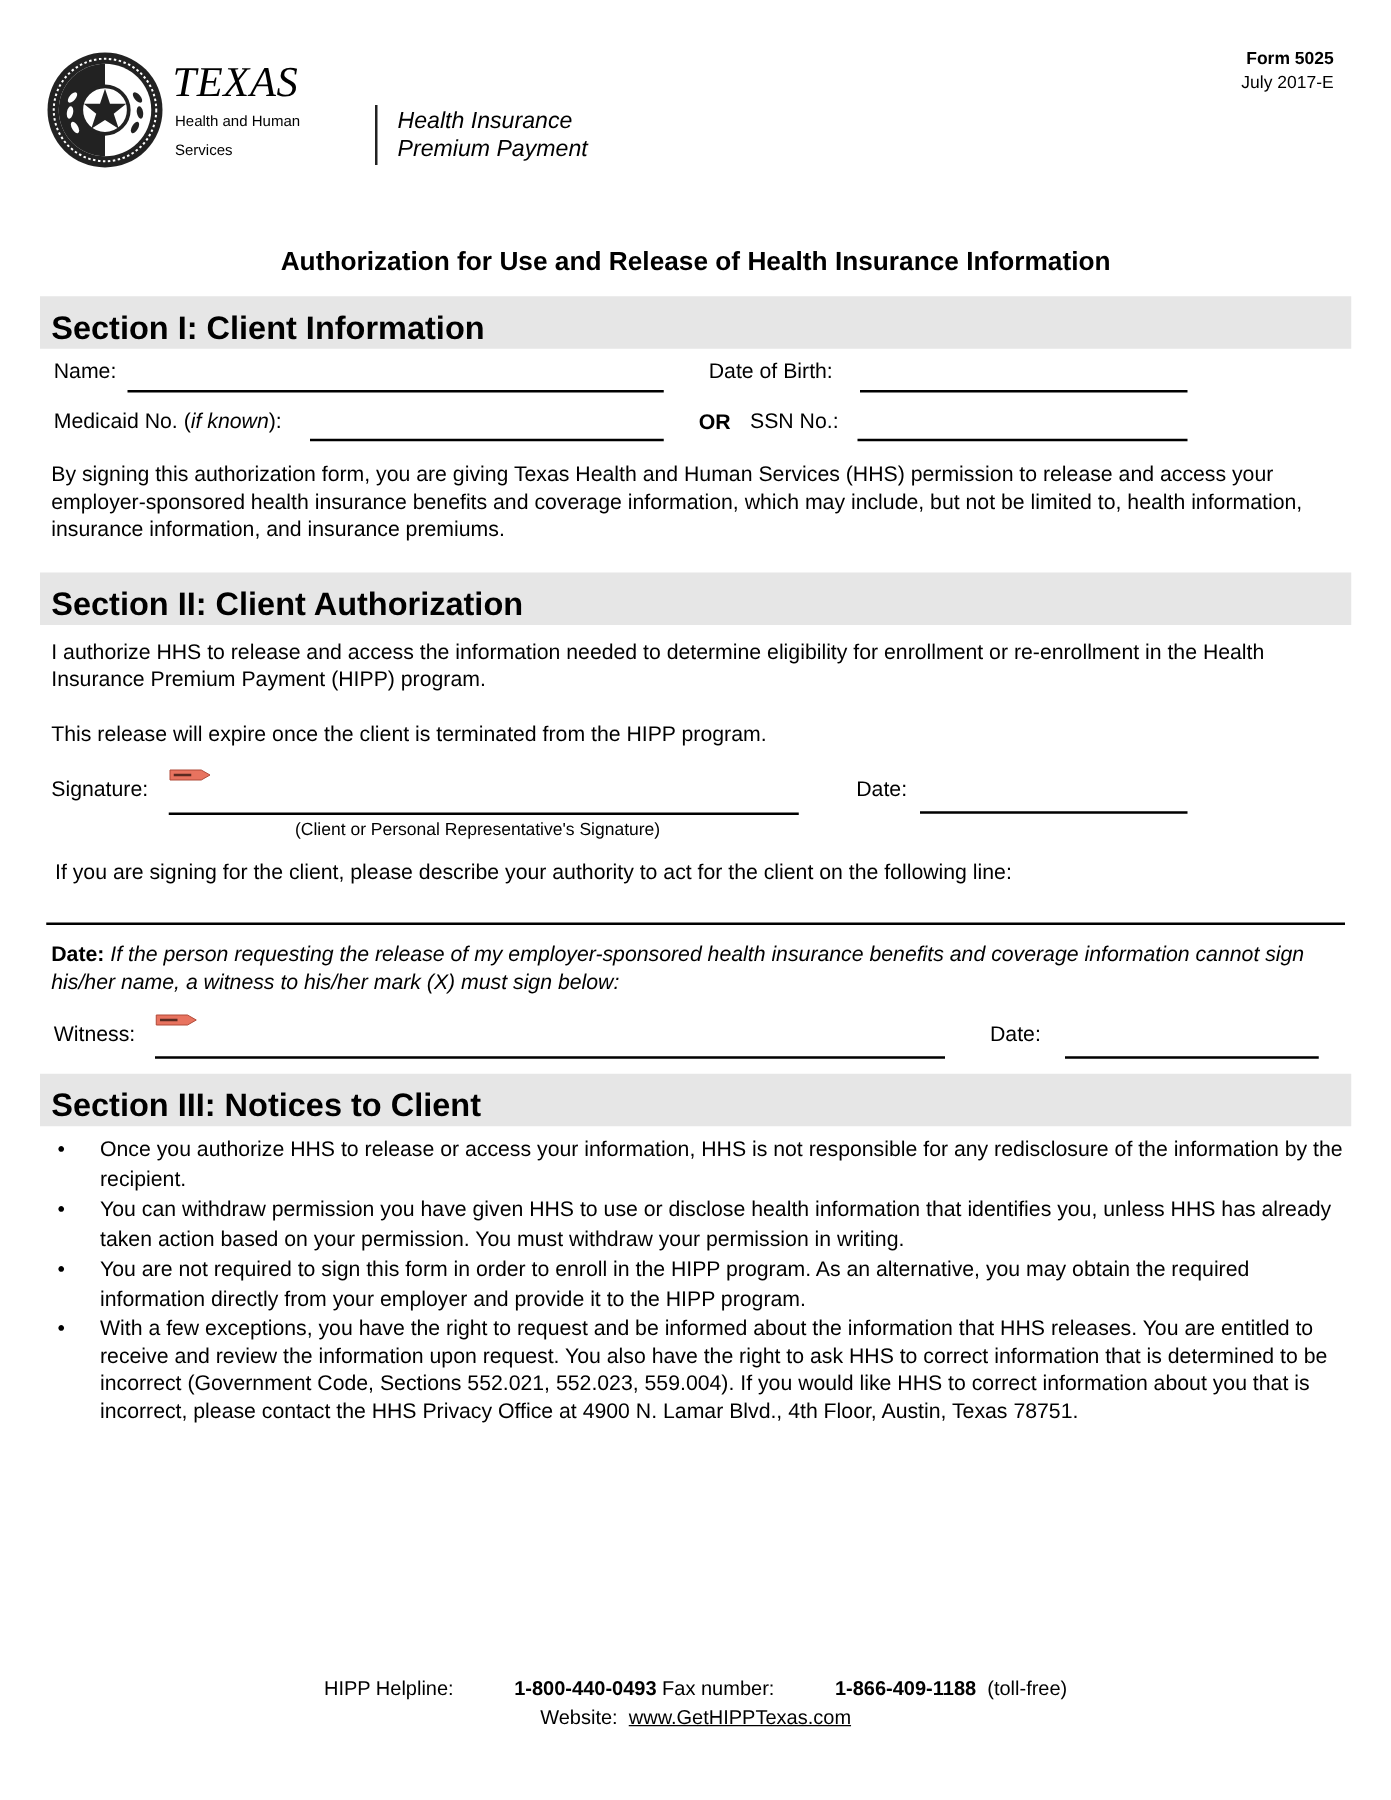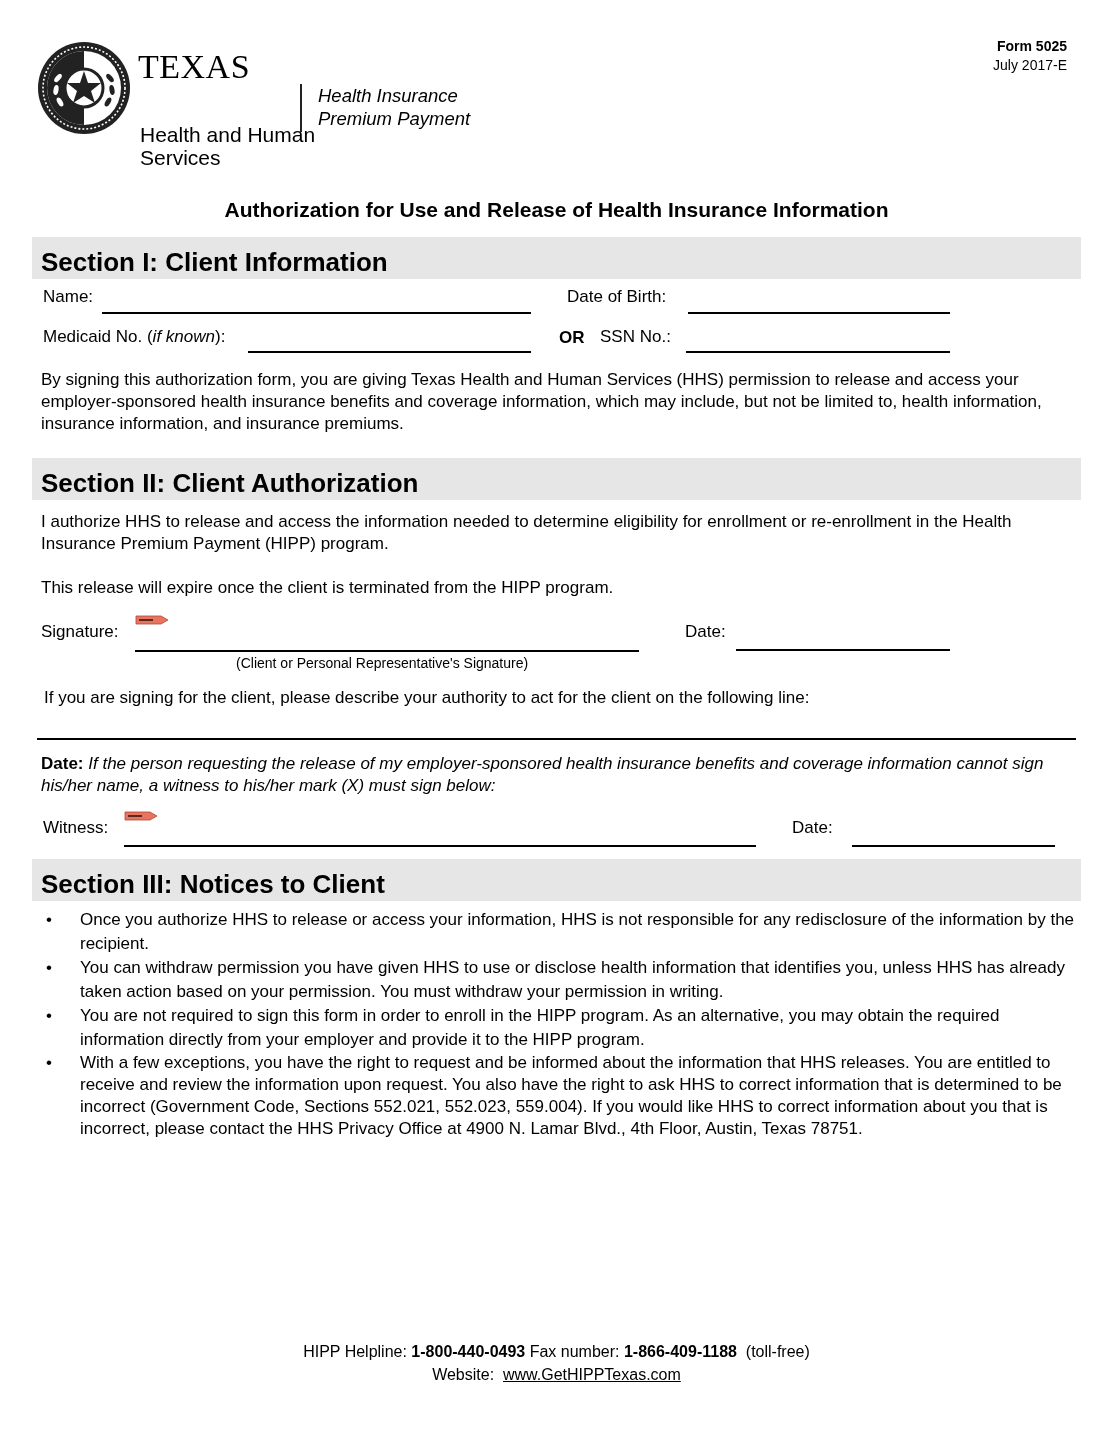--- a/index.html
+++ b/index.html
@@ -2,22 +2,22 @@
 <html><head>
   <meta charset="utf-8">
   <style>
     * { box-sizing: border-box; margin: 0; padding: 0; }
     html, body { width: 1113px; height: 1440px; background: #ffffff; }
     body { position: relative; font-family: "Liberation Sans", sans-serif; color: #000; font-size: 17px; }
     .abs { position: absolute; }
 
     
     .seal { position: absolute; left: 36px; top: 40px; width: 96px; height: 96px; }
-    .logo-texas { left: 138px; top: 50px; font-family: "Liberation Serif", serif; font-size: 34px; letter-spacing: 0.5px; line-height: 34px; }
-    .logo-hhs { left: 140px; top: 86px; font-size: 21px; line-height: 23px; margin-top: 37px; }
+    .logo-texas { left: 138px; top: 50px; font-family: "Liberation Serif", serif; font-size: 34px; letter-spacing: 0.5px; line-height: 34px; font-style: italic; }
+    .logo-hhs { left: 140px; top: 86px; font-size: 12px; line-height: 23px; }
     .logo-divider { left: 300px; top: 84px; width: 2px; height: 48px; background: #222; }
     .logo-program { left: 318px; top: 84px; font-size: 18.5px; line-height: 23px; font-style: italic; }
     .form-no { right: 46px; top: 38px; font-size: 14px; font-weight: bold; text-align: right; }
     .form-date { right: 46px; top: 57px; font-size: 14px; text-align: right; }
 
     .doc-title { left: 0; width: 1113px; top: 198px; text-align: center; font-size: 21px; font-weight: bold; }
 
     .section-band { position: absolute; left: 32px; width: 1049px; height: 42px; background: #e6e6e6; }
     .section-band span { position: absolute; left: 9px; top: 10px; font-size: 26px; font-weight: bold; }
 
@@ -28,21 +28,21 @@
 
     .flag { position: absolute; width: 34px; height: 10px; }
 
     .bullets { position: absolute; left: 41px; top: 908px; width: 1035px; list-style: none; }
     .bullets li { position: relative; padding-left: 39px; font-size: 17px; line-height: 24px; margin-bottom: 0; }
     .bullets li.tight { line-height: 22px; }
     .bullets li .dot { position: absolute; left: 5px; top: 0; }
 
     .footer1 { left: 0; width: 1113px; top: 1343px; text-align: center; font-size: 16px; }
     .footer2 { left: 0; width: 1113px; top: 1366px; text-align: center; font-size: 16px; }
-    .footer1 b { font-weight: bold; }
+    .footer1 b { font-weight: bold; margin-left: 44px; }
     .link { color: #000000; text-decoration: underline; }
   </style>
 </head>
 <body>
 
 <div class="seal">
   <svg width="96" height="96" viewBox="0 0 96 96">
     <circle cx="48" cy="48" r="46" fill="#222"></circle>
     <circle cx="48" cy="48" r="41" fill="none" stroke="#fff" stroke-width="1.6" stroke-dasharray="2 2"></circle>
     <circle cx="48" cy="48" r="37" fill="#fff"></circle>

